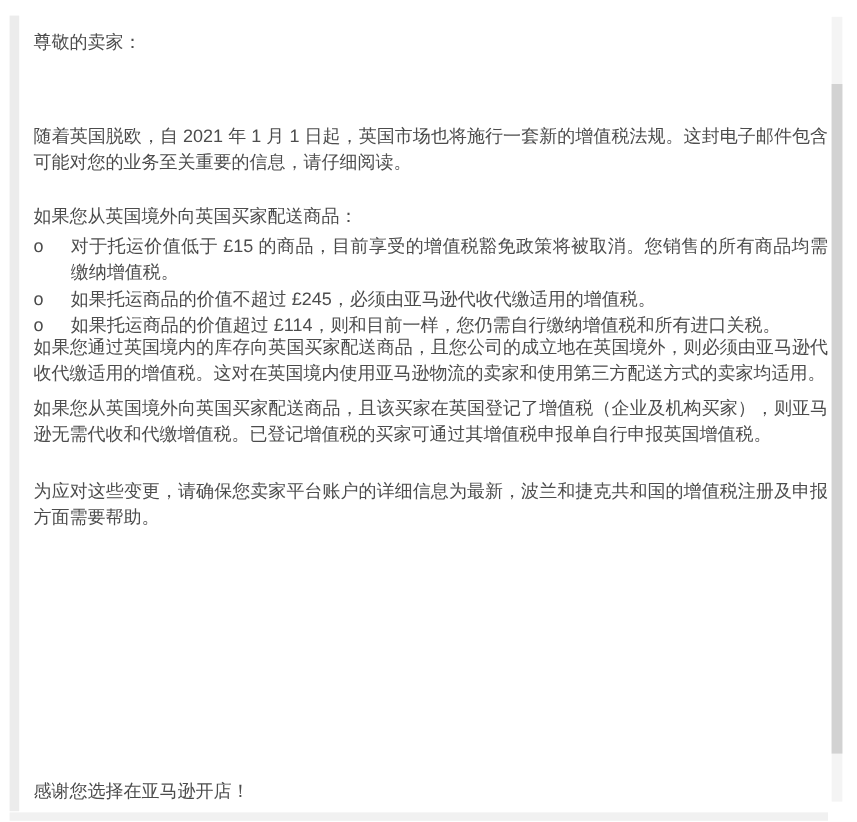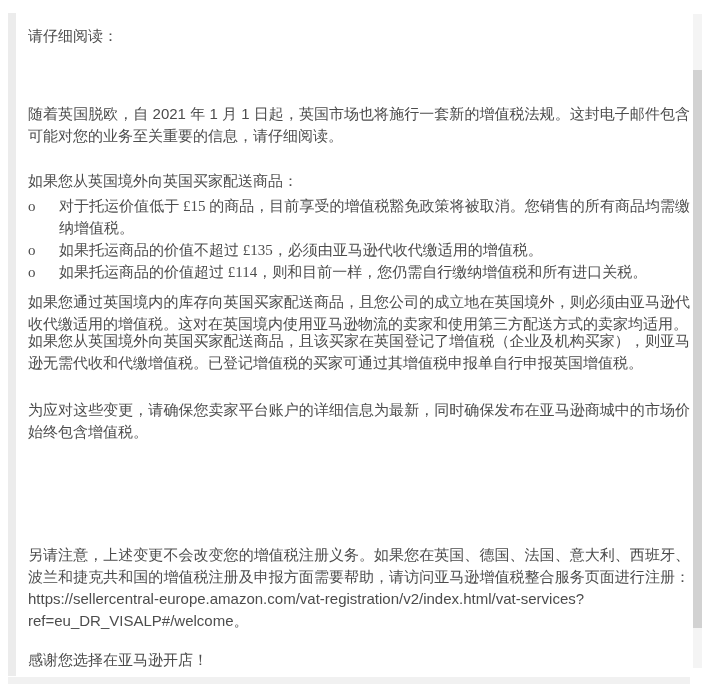--- a/index.html
+++ b/index.html
@@ -42,22 +42,22 @@
     width: 662px;
     font-size: 15px;
     line-height: 22px;
     text-align: justify;
     overflow-wrap: break-word;
   }
   .block p { margin: 0; }
   .b1  { top: 25px; }
   .b2  { top: 65px; }
   .b3  { top: 103px; }
-  .b4  { top: 170px; font-family: Liberation Serif, serif; }
-  .b5  { top: 291px; }
+  .b4  { top: 170px; }
+  .b5  { top: 279px; }
   .b6  { top: 330px; }
   .b7  { top: 399px; }
   .b8  { top: 459px; }
   .b9  { top: 544px; }
   .b10 { top: 649px; }
   ul.vat-list {
     list-style: none;
     margin: 3px 0 0 0;
     padding: 0;
   }
@@ -76,62 +76,59 @@
   }
 </style>
 </head>
 <body>
 
 <div class="page">
 
   <div class="quote-bar"></div>
 
   <div class="block b1">
-    <p>请仔细阅读：</p>
+    <p>尊敬的卖家：</p>
   </div>
 
 
   <div class="block b3">
     <p>随着英国脱欧，自 2021 年 1 月 1 日起，英国市场也将施行一套新的增值税法规。这封电子邮件包含可能对您的业务至关重要的信息，请仔细阅读。</p>
   </div>
 
   <div class="block b4">
     <p>如果您从英国境外向英国买家配送商品：</p>
     <ul class="vat-list">
       <li>
         <span class="marker">o</span>
         <span class="li-text">对于托运价值低于 £15 的商品，目前享受的增值税豁免政策将被取消。您销售的所有商品均需缴纳增值税。</span>
       </li>
       <li>
         <span class="marker">o</span>
-        <span class="li-text">如果托运商品的价值不超过 £135，必须由亚马逊代收代缴适用的增值税。</span>
+        <span class="li-text">如果托运商品的价值不超过 £245，必须由亚马逊代收代缴适用的增值税。</span>
       </li>
       <li>
         <span class="marker">o</span>
         <span class="li-text">如果托运商品的价值超过 £114，则和目前一样，您仍需自行缴纳增值税和所有进口关税。</span>
       </li>
     </ul>
   </div>
 
   <div class="block b5">
     <p>如果您通过英国境内的库存向英国买家配送商品，且您公司的成立地在英国境外，则必须由亚马逊代收代缴适用的增值税。这对在英国境内使用亚马逊物流的卖家和使用第三方配送方式的卖家均适用。</p>
   </div>
 
   <div class="block b6">
     <p>如果您从英国境外向英国买家配送商品，且该买家在英国登记了增值税（企业及机构买家），则亚马逊无需代收和代缴增值税。已登记增值税的买家可通过其增值税申报单自行申报英国增值税。</p>
   </div>
 
   <div class="block b7">
-    <p>为应对这些变更，请确保您卖家平台账户的详细信息为最新，同时确保发布在亚马逊商城中的市场价始终包含增值税。</p>
+    <p>为应对这些变更，请确保您卖家平台账户的详细信息为最新，波兰和捷克共和国的增值税注册及申报方面需要帮助。</p>
   </div>
 
 
-  <div class="block b9">
-    <p><span>另请注意，上述变更不会改变您的增值税注册义务。如果您在英国、德国、法国、意大利、西班牙、波兰和捷克共和国的增值税注册及申报方面需要帮助，请访问亚马逊增值税整合服务页面进行注册：</span><span>https://sellercentral-europe.amazon.com/vat-registration/v2/index.html/vat-services?ref=eu_DR_VISALP#/welcome</span><span>。</span></p>
-  </div>
 
   <div class="block b10">
     <p>感谢您选择在亚马逊开店！</p>
   </div>
 
   <div class="bottom-divider"></div>
 
   <div class="scroll-track">
     <div class="scroll-thumb"></div>
   </div>

